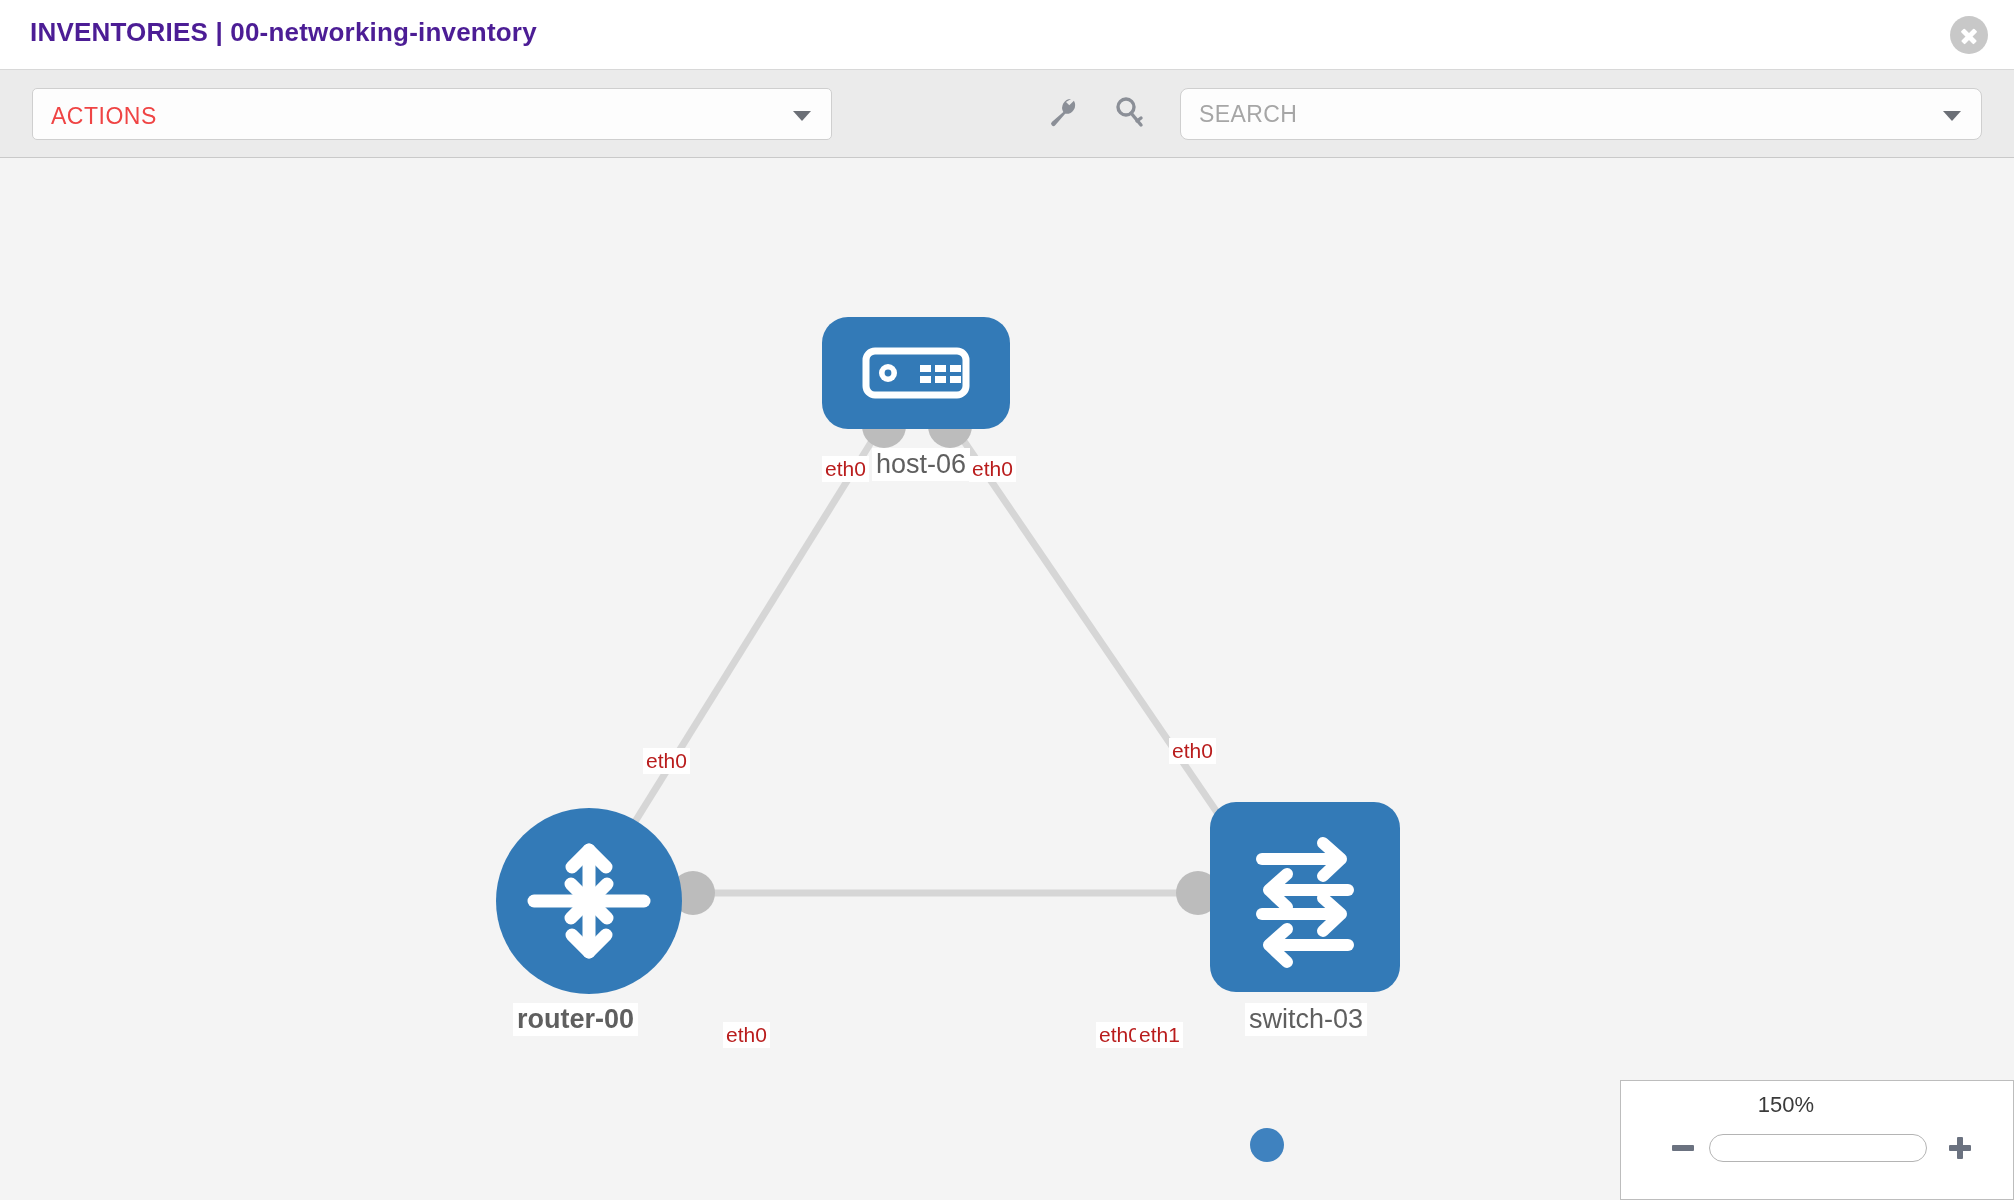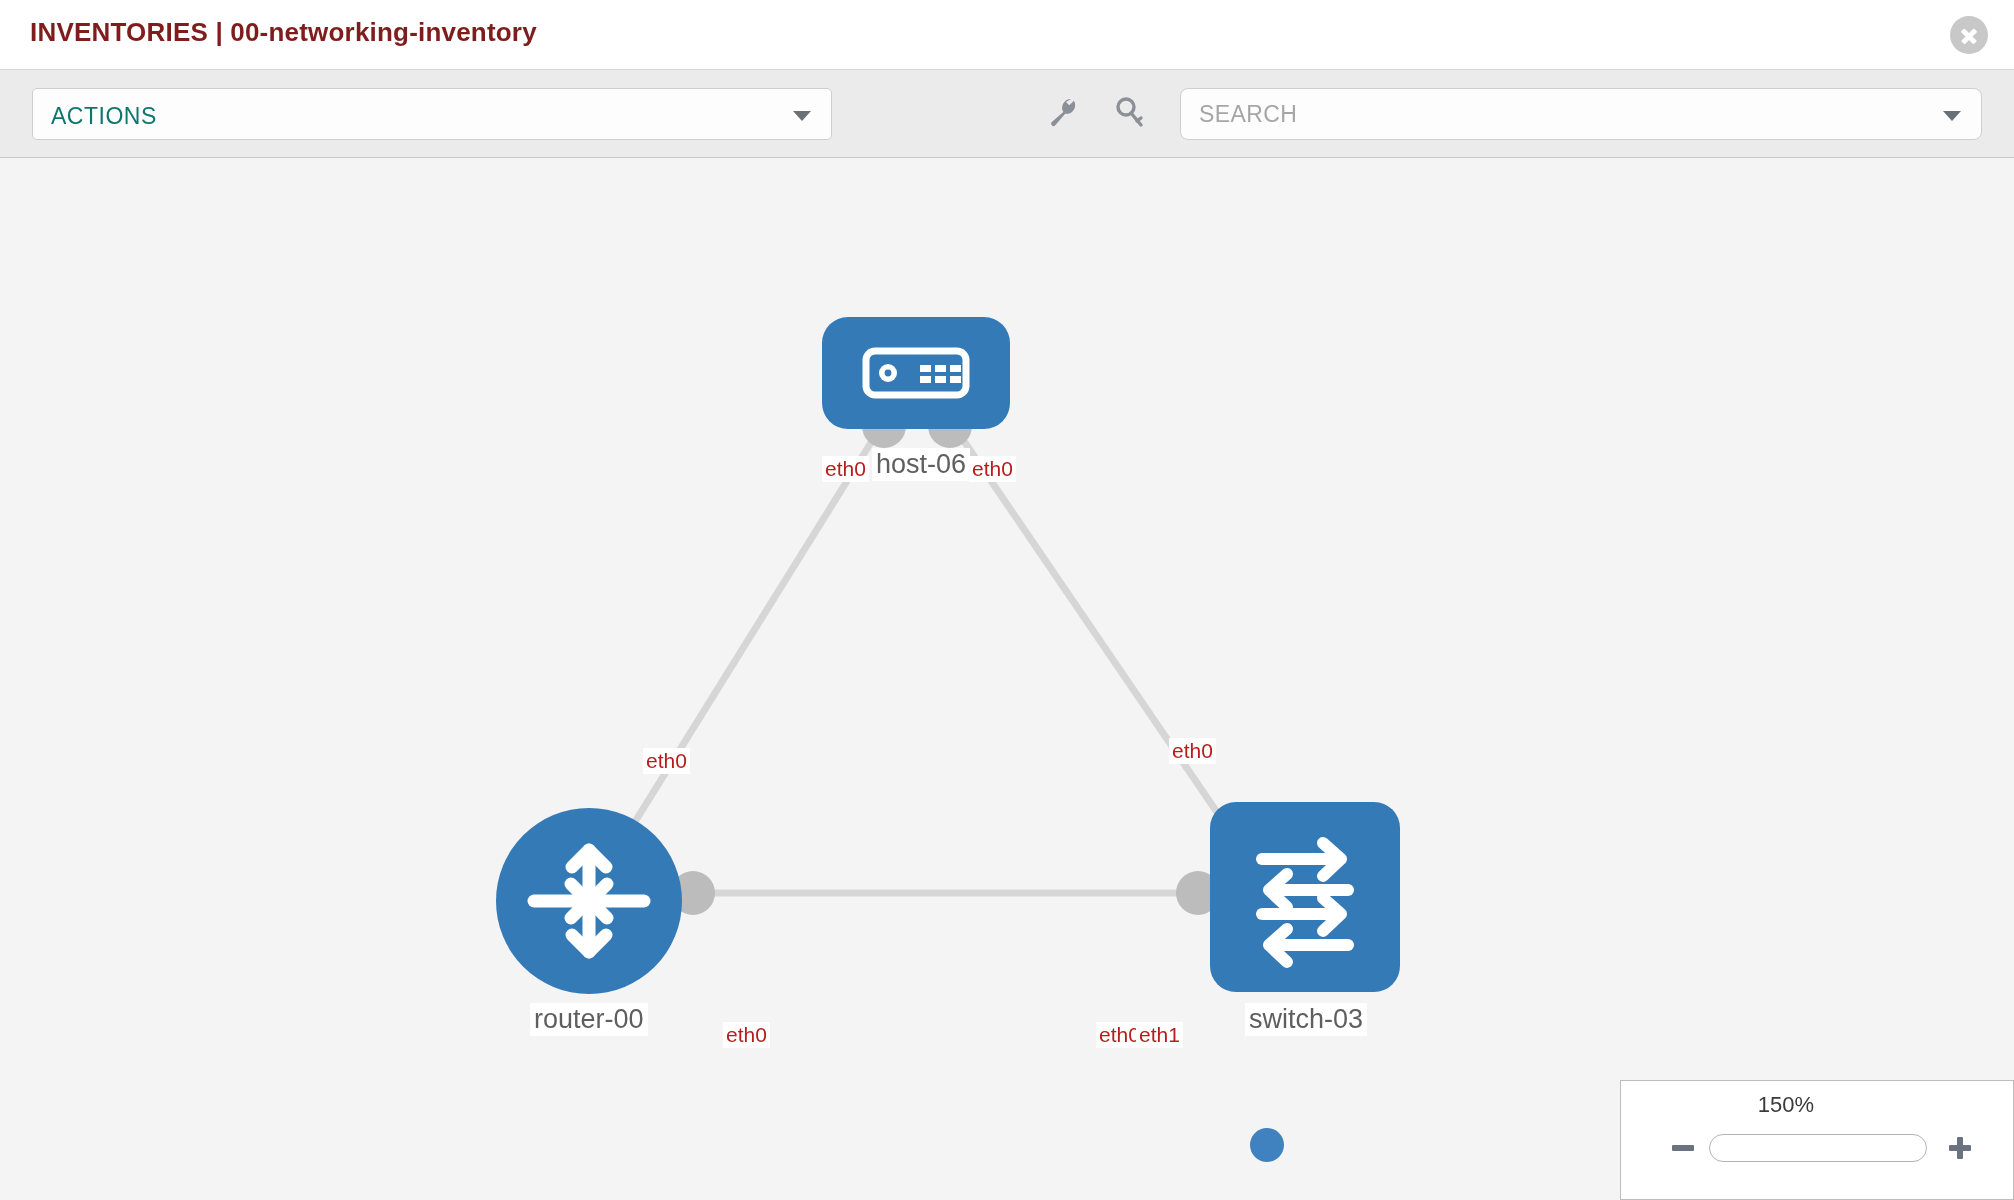--- a/index.html
+++ b/index.html
@@ -14,21 +14,21 @@
   
   .header {
     position: absolute; left: 0; top: 0;
     width: 2014px; height: 70px;
     background: #ffffff;
     border-bottom: 1px solid #d8d8d8;
   }
   .header-title {
     position: absolute; left: 30px; top: 17px;
     font-size: 26px; font-weight: bold;
-    color: #7f1d1d; letter-spacing: 0.2px;
+    color: #4c1d95; letter-spacing: 0.2px;
     white-space: nowrap;
   }
   .close-btn {
     position: absolute; right: 26px; top: 16px;
     width: 38px; height: 38px; border-radius: 50%;
     background: #c8c8c8;
     cursor: pointer;
   }
   .close-btn::before, .close-btn::after {
     content: ""; position: absolute;
@@ -48,21 +48,21 @@
   }
   .actions-select {
     position: absolute; left: 32px; top: 18px;
     width: 800px; height: 52px;
     background: #fdfdfd;
     border: 1px solid #cfcfcf; border-radius: 5px;
     cursor: pointer;
   }
   .actions-label {
     position: absolute; left: 18px; top: 14px;
-    font-size: 23px; color: #0f766e; letter-spacing: 0.5px;
+    font-size: 23px; color: #ef4444; letter-spacing: 0.5px;
   }
   .caret {
     position: absolute; right: 20px; top: 22px;
     width: 0; height: 0;
     border-left: 9px solid transparent;
     border-right: 9px solid transparent;
     border-top: 10px solid #6b6f76;
   }
   .tool-icon {
     position: absolute; top: 24px;
@@ -112,21 +112,21 @@
     background: #337ab7; border-radius: 26px;
   }
 
   .node-label {
     position: absolute;
     font-size: 27px; color: #5f5f5f;
     background: #ffffff;
     padding: 1px 4px; white-space: nowrap;
   }
   .label-host   { left: 872px; top: 290px; }
-  .label-router { left: 530px; top: 845px; }
+  .label-router { left: 513px; top: 845px; font-weight: bold; }
   .label-switch { left: 1245px; top: 845px; }
 
   .edge-label {
     position: absolute;
     font-size: 21px; color: #b91c1c;
     background: #ffffff;
     padding: 1px 3px; white-space: nowrap;
   }
   .el-host-left    { left: 822px; top: 298px; }
   .el-host-right   { left: 969px; top: 298px; }

